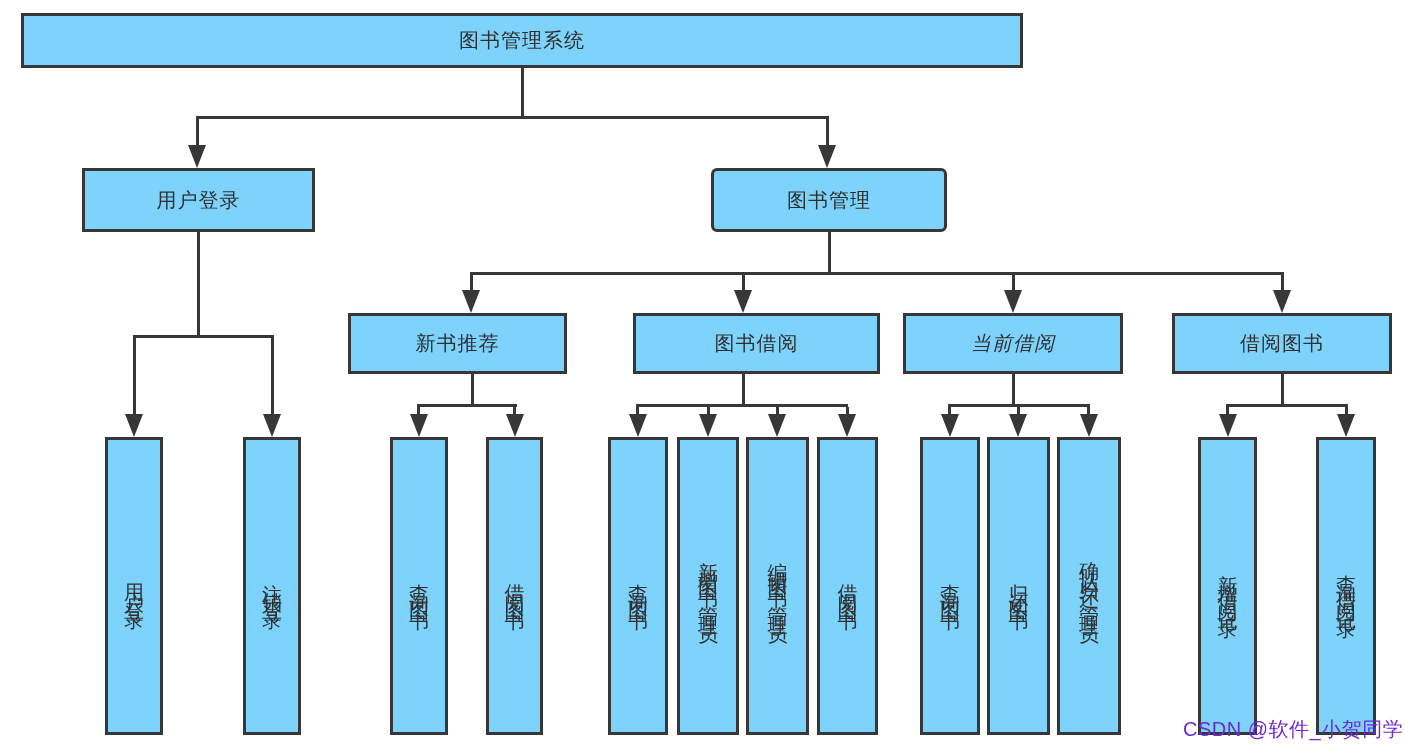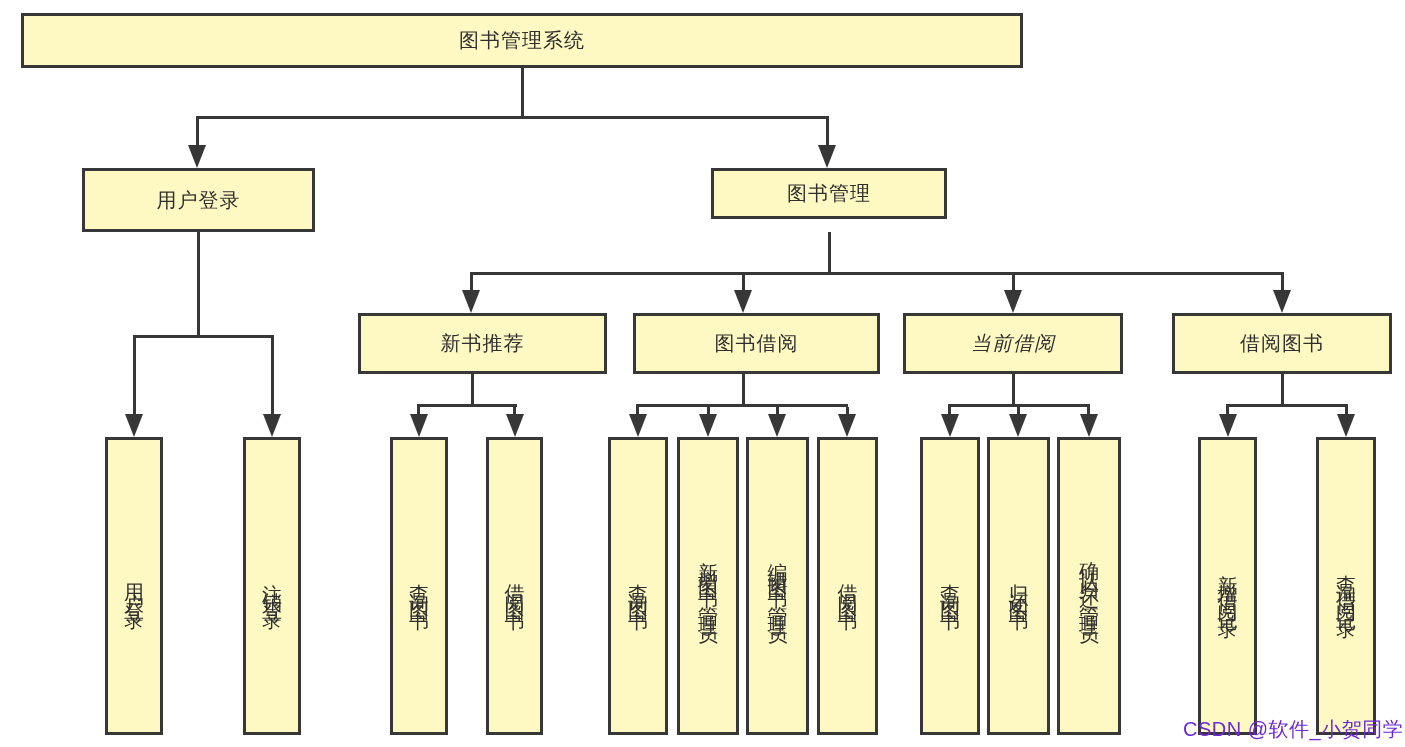--- a/index.html
+++ b/index.html
@@ -1,21 +1,21 @@
 <!DOCTYPE html>
 <html><head>
 <meta charset="utf-8">
 <style>
   html,body { margin:0; padding:0; background:#ffffff; }
   .stage {
     position:relative; width:1405px; height:747px; background:#ffffff;
     font-family:"Liberation Sans","DejaVu Sans",sans-serif; overflow:hidden;
   }
   .box {
-    position:absolute; box-sizing:border-box; background:#fef9c3;
+    position:absolute; box-sizing:border-box; background:#7dd3fc;
     border:3px solid #373737; color:#2f2f2f;
     display:flex; align-items:center; justify-content:center;
     z-index:2;
   }
   .h-label { font-size:20px; letter-spacing:1px; white-space:nowrap; }
   .v-label {
     writing-mode:vertical-rl; text-orientation:mixed;
     font-size:20px; letter-spacing:9px; line-height:1.15; white-space:nowrap;
   }
   .vl { position:absolute; width:3px; background:#373737; z-index:1; }
@@ -36,25 +36,25 @@
 <div class="stage">
 
   <div class="box" style="left:21px; top:13px; width:1002px; height:55px;">
     <span class="h-label">图书管理系统</span>
   </div>
 
   <div class="box" style="left:82px; top:168px; width:233px; height:64px;">
     <span class="h-label">用户登录</span>
   </div>
 
-  <div class="box" style="left:711px; top:168px; width:236px; height:51px;">
+  <div class="box" style="left:711px; top:168px; width:236px; height:64px;border-radius:6px;">
     <span class="h-label">图书管理</span>
   </div>
 
-  <div class="box" style="left:358px; top:313px; width:249px; height:61px;">
+  <div class="box" style="left:348px; top:313px; width:219px; height:61px;">
     <span class="h-label">新书推荐</span>
   </div>
 
   <div class="box" style="left:633px; top:313px; width:247px; height:61px;">
     <span class="h-label">图书借阅</span>
   </div>
 
   <div class="box" style="left:903px; top:313px; width:220px; height:61px;font-style:italic;">
     <span class="h-label">当前借阅</span>
   </div>

